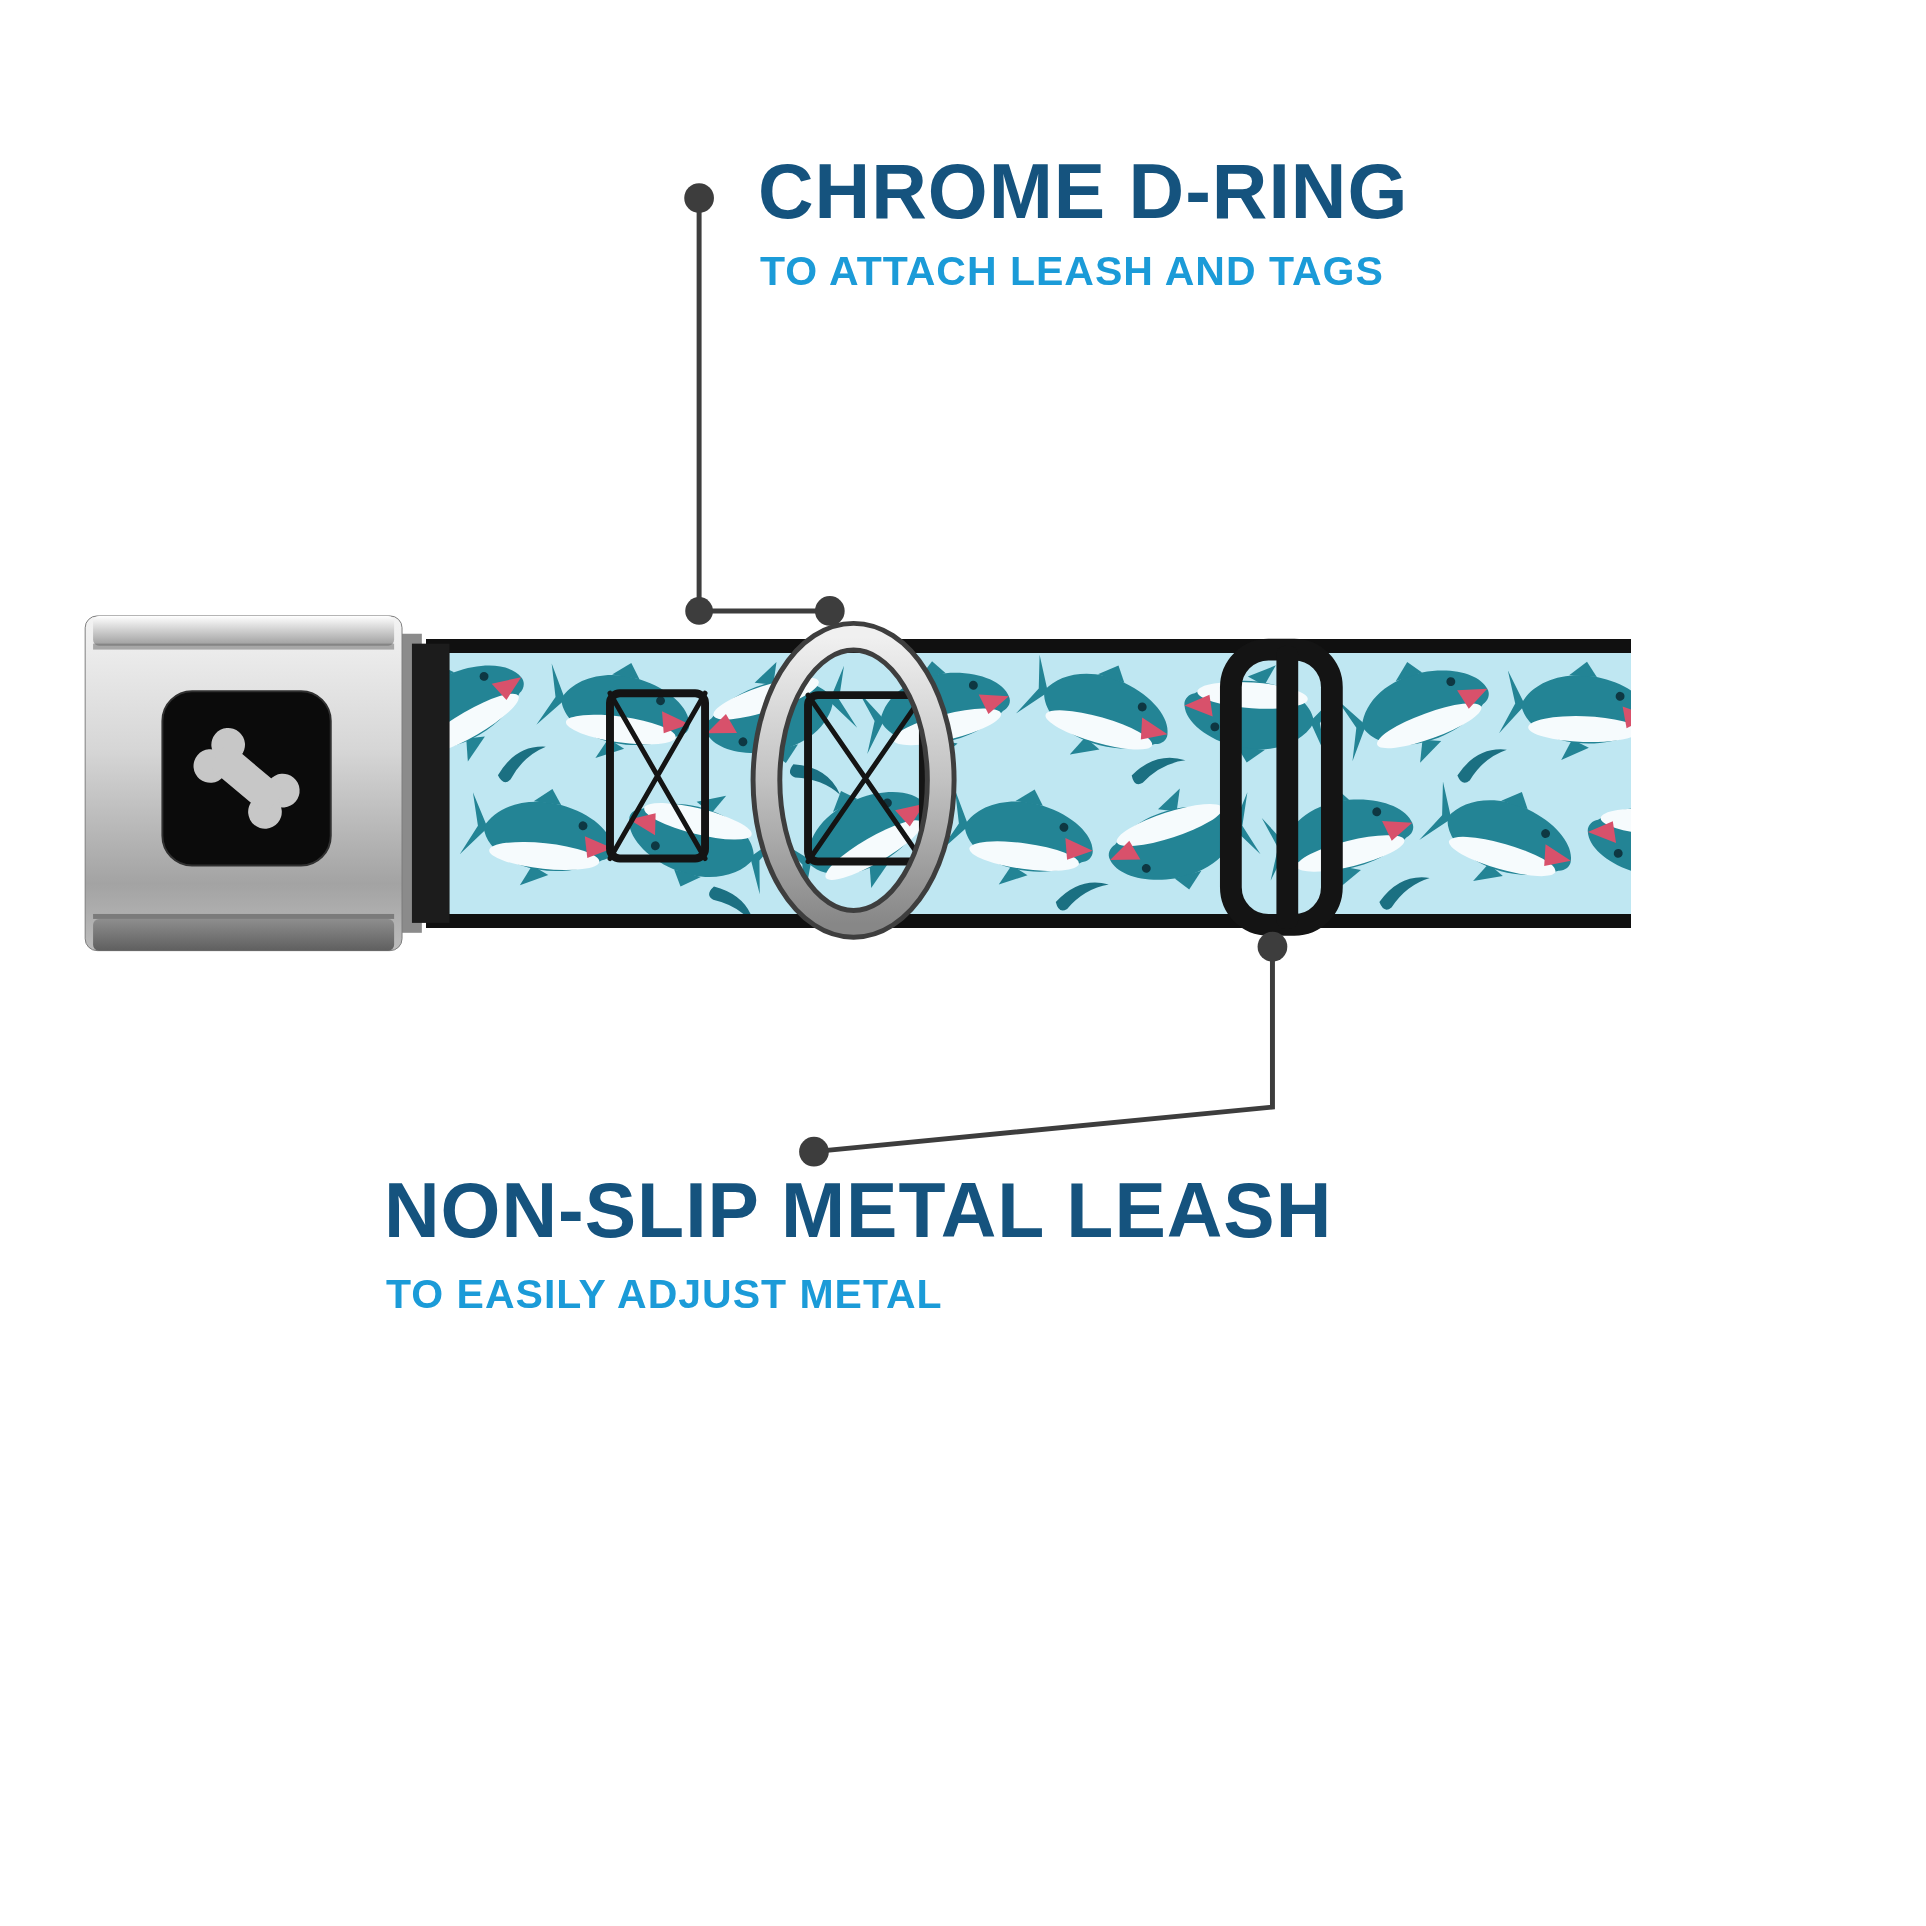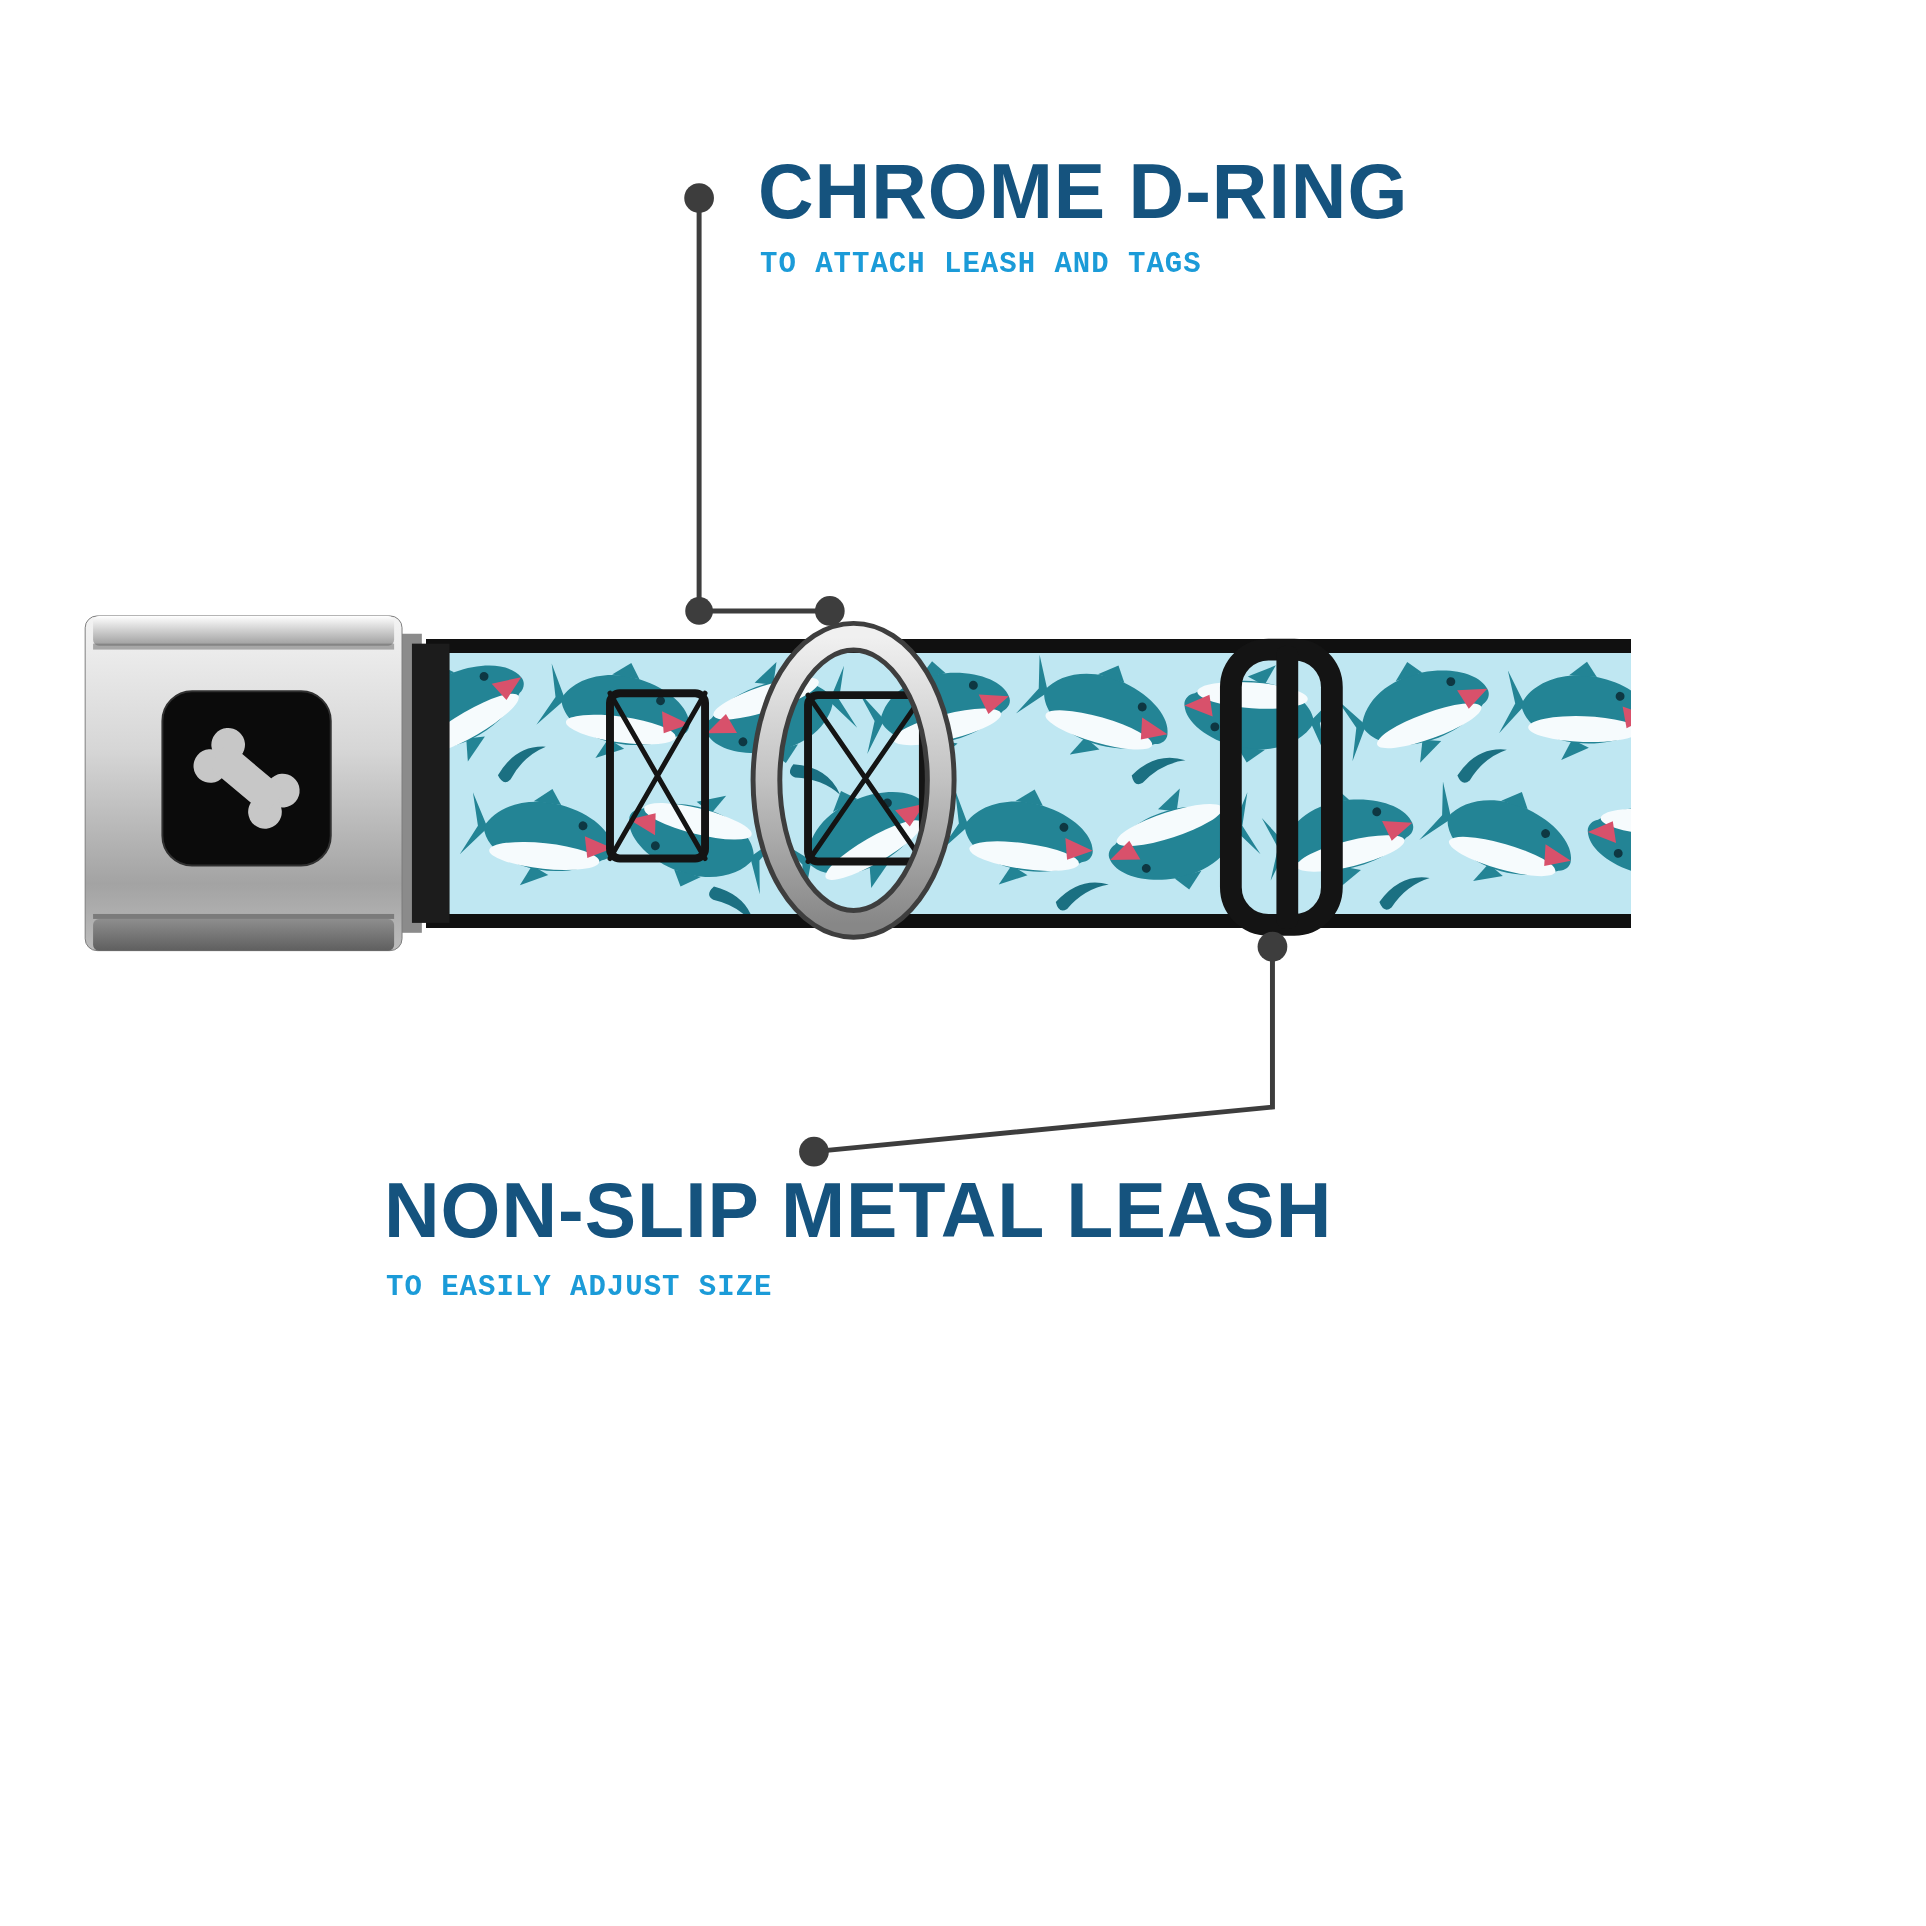--- a/index.html
+++ b/index.html
@@ -8,22 +8,22 @@
     position: relative; width: 1631px; height: 1927px;
     background: #ffffff; overflow: hidden;
     font-family: "Liberation Sans", sans-serif;
   }
   .overlay { position: absolute; left: 0; top: 0; }
   .callout-title {
     position: absolute; font-weight: bold; font-size: 77px; letter-spacing: 1px;
     color: var(--title-navy, #15537e); white-space: nowrap;
   }
   .callout-sub {
-    position: absolute; font-weight: bold; font-size: 29px; letter-spacing: 1px;
-    color: var(--subtitle-blue, #1b9bd8); white-space: nowrap; font-family: Liberation Mono, monospace;
+    position: absolute; font-weight: bold; font-size: 41px; letter-spacing: 1px;
+    color: var(--subtitle-blue, #1b9bd8); white-space: nowrap;
   }
   .t-top { left: 758px; top: 147px; }
   .s-top { left: 760px; top: 248px; }
   .t-bottom { left: 384px; top: 1166px; }
   .s-bottom { left: 386px; top: 1271px; }
   .strap {
     position: absolute; left: 426px; top: 639px; width: 1501px; height: 289px;
     background: #101010;
   }
   .fabric {
@@ -171,16 +171,16 @@
     <g>
       <path class="line" d="M1285,956 L1285,1118 L822,1163"></path>
       <circle class="dot" cx="1285" cy="956" r="15"></circle>
       <circle class="dot" cx="822" cy="1163" r="15"></circle>
     </g>
   </svg>
 
   <div class="callout-title t-top">CHROME D-RING</div>
   <div class="callout-sub s-top">TO ATTACH LEASH AND TAGS</div>
   <div class="callout-title t-bottom">NON-SLIP METAL LEASH</div>
-  <div class="callout-sub s-bottom">TO EASILY ADJUST SIZE</div>
+  <div class="callout-sub s-bottom">TO EASILY ADJUST METAL</div>
 
 </div>
 
 
 </body></html>

